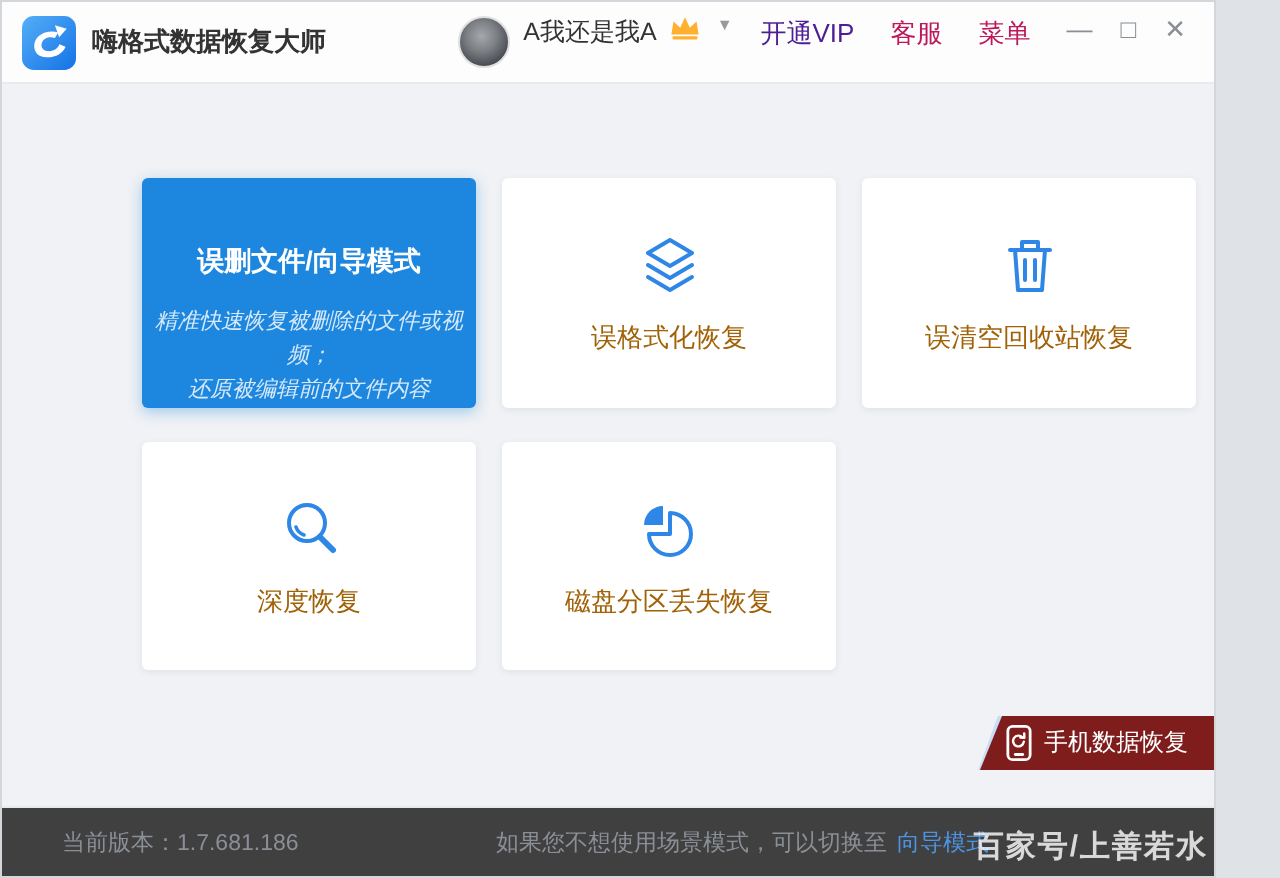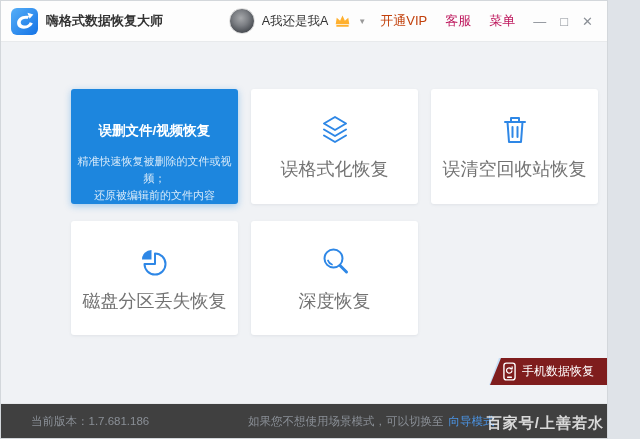--- a/index.html
+++ b/index.html
@@ -10,53 +10,53 @@
     -webkit-font-smoothing:antialiased;
   }
   
   .titlebar {
     position:absolute; top:0; left:0; right:0; height:41px; background:#fdfdfd;
     border-bottom:1px solid #e8eaec; display:flex; align-items:center;
     padding:0 14px 0 10px; box-sizing:border-box;
   }
   .logo { width:27px; height:27px; flex:0 0 auto; }
   .app-title { font-size:13px; font-weight:bold; color:#333; margin-left:8px; }
-  .tb-right { margin-left:auto; display:flex; align-items:center; }
+  .tb-right { margin-left:auto; display:flex; align-items:flex-start; }
   .avatar {
     width:24px; height:24px; border-radius:50%; border:1px solid #e0e0e0;
     background:radial-gradient(circle at 45% 38%, #a6a8ab 0%, #7c7f84 38%, #43474d 78%);
     flex:0 0 auto;
   }
   .username { font-size:12.5px; color:#333; margin:0 6px 0 7px; }
   .crown { width:17px; height:15px; margin-top:-2px; }
   .caret { font-size:8px; color:#999; margin:0 14px 0 7px; }
-  .vip { font-size:13px; color:#c2410c; margin-right:18px; cursor:pointer; }
+  .vip { font-size:13px; color:#4c1d95; margin-right:18px; cursor:pointer; }
   .tb-link { font-size:13px; color:#be185d; margin-right:18px; cursor:pointer; }
   .winbtn { font-size:13px; color:#8a8f96; margin-left:14px; cursor:pointer; line-height:1; }
   .winbtn.min { letter-spacing:0; }
   
   .cards {
     position:absolute; left:70px; top:88px;
     display:grid; grid-template-columns:repeat(3,167px);
     grid-template-rows:115px 114px; gap:17px 13px;
   }
   .card {
     background:#ffffff; border-radius:3px;
     box-shadow:0 1px 3px rgba(80,95,115,.10);
     display:flex; flex-direction:column; align-items:center; justify-content:center;
     cursor:pointer;
   }
   .card-icon { width:36px; height:36px; margin-bottom:9px; }
-  .card-label { font-size:18px; color:#737373; }
+  .card-label { font-size:13px; color:#a16207; }
   .card-active {
     background:#1d86de; justify-content:flex-start; padding-top:33px; box-sizing:border-box;
     box-shadow:0 2px 7px rgba(29,134,222,.38);
   }
   .card-active .card-title { color:#fff; font-size:13.5px; font-weight:bold; margin-bottom:13px; }
-  .card-active .card-desc { color:rgba(255,255,255,.82); font-size:11px; line-height:17px; text-align:center; }
+  .card-active .card-desc { color:rgba(255,255,255,.82); font-size:11px; line-height:17px; text-align:center;font-style:italic; }
   
   .phone-btn {
     position:absolute; right:0; top:357px; height:27px; width:117px;
     background:#7f1d1d; color:#fff; font-size:12px;
     clip-path:polygon(11px 0, 100% 0, 100% 100%, 0 100%);
     display:flex; align-items:center; justify-content:center; gap:6px; cursor:pointer;
   }
   .stripe { position:absolute; top:357px; height:27px; width:9px; transform:skewX(-20deg); }
   .stripe.s1 { left:493px; background:#c7dff6; }
   .stripe.s2 { left:508px; background:#b5d6f3; }
@@ -107,21 +107,21 @@
       <span class="tb-link" style="margin-right:4px;">菜单</span>
       <span class="winbtn min">—</span>
       <span class="winbtn">□</span>
       <span class="winbtn">✕</span>
     </div>
   </div>
 
   <div class="cards">
 
     <div class="card card-active">
-      <div class="card-title">误删文件/视频恢复</div>
+      <div class="card-title">误删文件/向导模式</div>
       <div class="card-desc">
         <div>精准快速恢复被删除的文件或视频；</div>
         <div>还原被编辑前的文件内容</div>
       </div>
     </div>
 
     <div class="card">
       <svg class="card-icon stroke-ic" viewBox="0 0 36 36">
         <path d="M18 5 L29 11.5 L18 18 L7 11.5 Z"></path>
         <path d="M7 17.5 L18 24 L29 17.5"></path>
@@ -137,33 +137,33 @@
         <path d="M14 10 V6 H22 V10"></path>
         <path d="M10.5 10 L12 30 H24 L25.5 10 Z"></path>
         <path d="M15.5 15 V25"></path>
           <path d="M20.5 15 V25"></path>
       </svg>
       <div class="card-label">误清空回收站恢复</div>
     </div>
 
     <div class="card">
       <svg class="card-icon stroke-ic" viewBox="0 0 36 36">
-        <path d="M18 9.5 A10.5 10.5 0 1 1 7.5 20 L18 20 Z"></path>
-        <path d="M14.5 6 A9.5 9.5 0 0 0 5 15.5 L14.5 15.5 Z" fill="#2e87e6" stroke="none"></path>
-      </svg>
-      <div class="card-label">磁盘分区丢失恢复</div>
-    </div>
-
-    <div class="card">
-      <svg class="card-icon stroke-ic" viewBox="0 0 36 36">
         <circle cx="16.5" cy="14.5" r="9"></circle>
         <path d="M23 21.5 L29.5 28" stroke-width="3"></path>
         <path d="M11 16.5 A6.5 6.5 0 0 0 15 20.5" stroke-width="1.8"></path>
       </svg>
       <div class="card-label">深度恢复</div>
+    </div>
+
+    <div class="card">
+      <svg class="card-icon stroke-ic" viewBox="0 0 36 36">
+        <path d="M18 9.5 A10.5 10.5 0 1 1 7.5 20 L18 20 Z"></path>
+        <path d="M14.5 6 A9.5 9.5 0 0 0 5 15.5 L14.5 15.5 Z" fill="#2e87e6" stroke="none"></path>
+      </svg>
+      <div class="card-label">磁盘分区丢失恢复</div>
     </div>
   </div>
 
   <div class="stripe s1"></div>
   <div class="stripe s2"></div>
   <div class="phone-btn">
     <svg width="13" height="19" viewBox="0 0 14 20" fill="none" stroke="#ffffff" stroke-width="1.5" stroke-linecap="round" stroke-linejoin="round">
       <rect x="1" y="1" width="12" height="18" rx="2.6"></rect>
       <path d="M5 16.2 H9"></path>
       <path d="M9.6 9.3 a2.9 2.9 0 1 1 -0.7 -2.3" stroke-width="1.3"></path>

